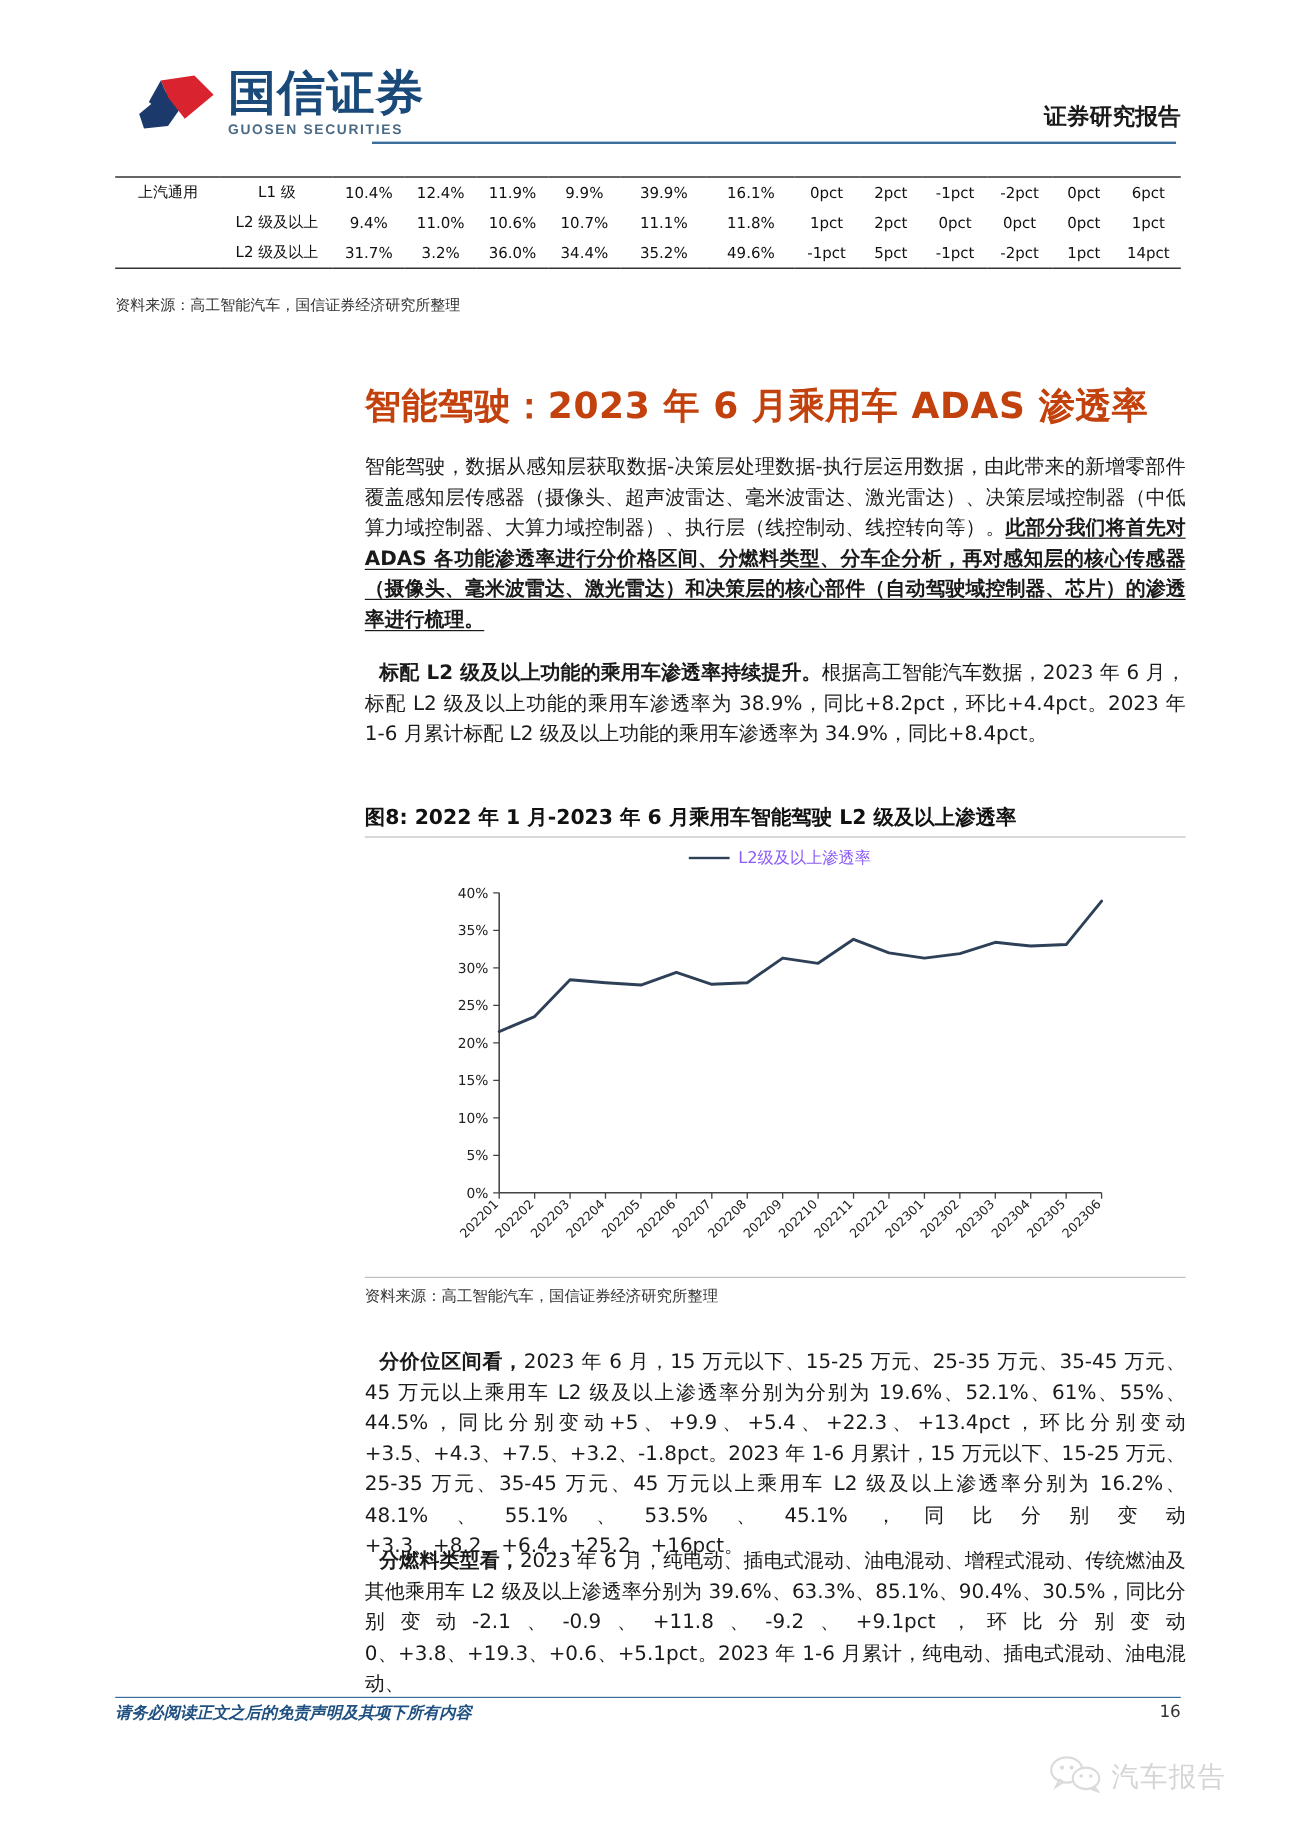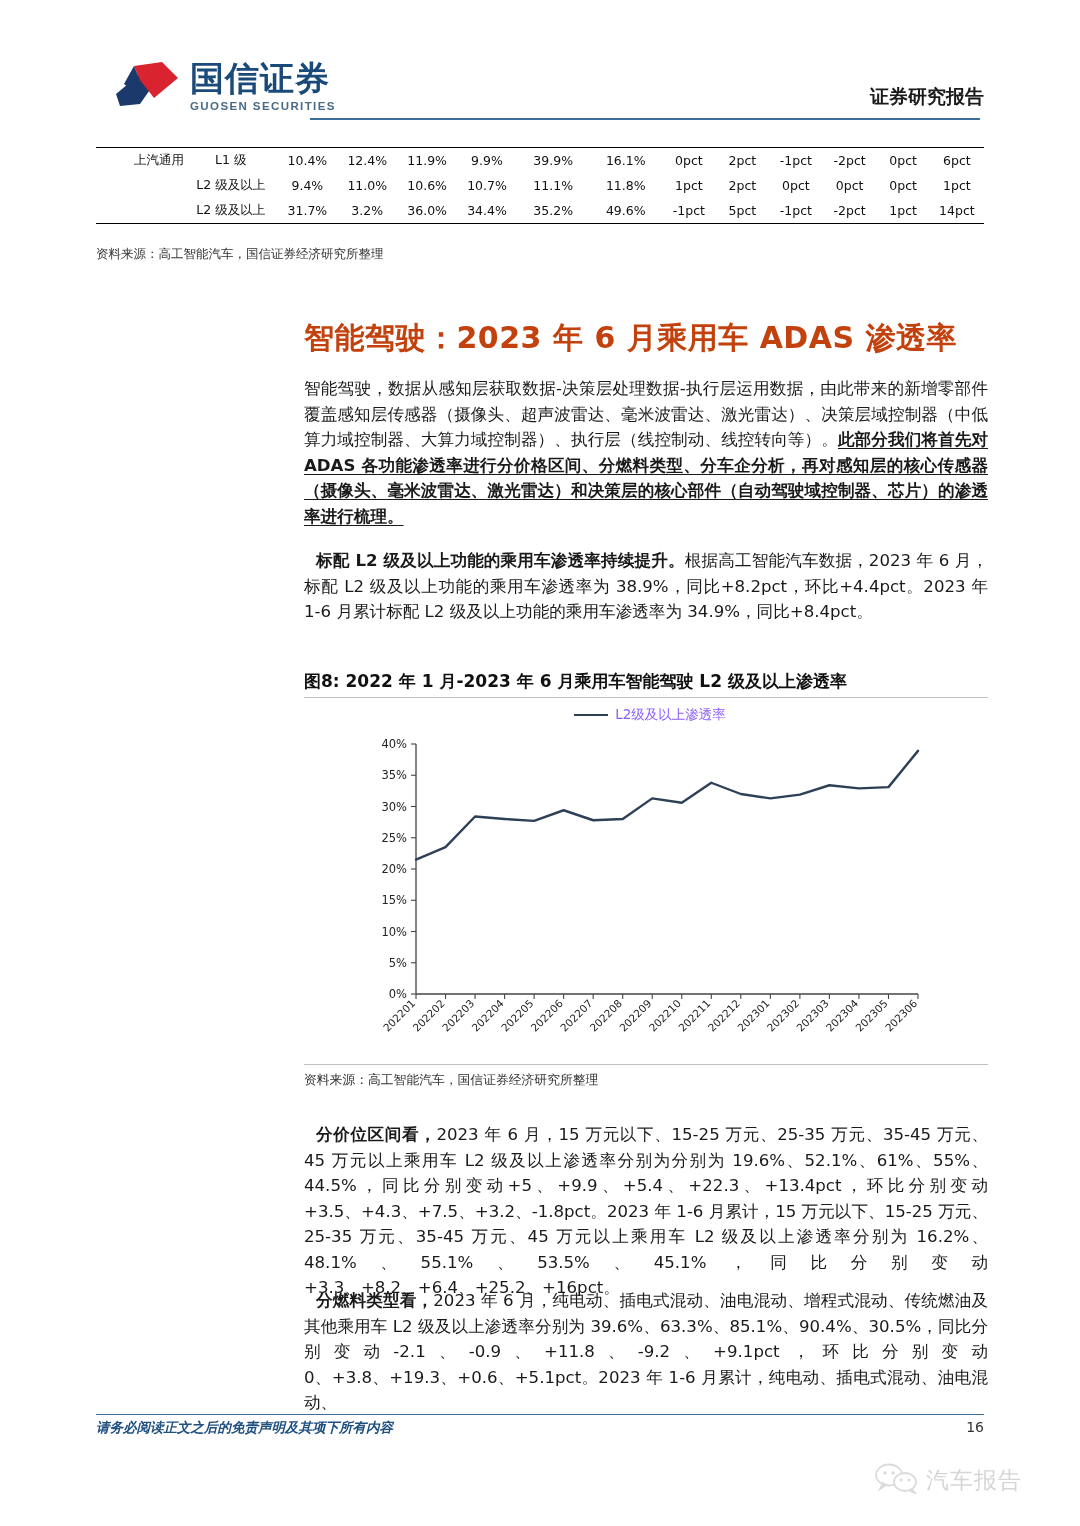--- a/index.html
+++ b/index.html
@@ -11,21 +11,21 @@
     position:relative;
     overflow:hidden;
   }
 
   
   .header { position:absolute; left:0; top:0; width:1080px; height:128px; }
   .logo-wrap { position:absolute; left:110px; top:58px; display:flex; align-items:center; }
   .logo-mark { width:72px; height:56px; position:relative; margin-right:8px; }
   .logo-text-cn {
     font-family:"DejaVu Sans", sans-serif;
-    font-size:34px; font-weight:bold; color:#1a4a7a; letter-spacing:1px;
+    font-size:40px; font-weight:bold; color:#1a4a7a; letter-spacing:1px;
     line-height:1;
   }
   .logo-text-en {
     font-family:"Liberation Sans", sans-serif;
     font-size:11.5px; font-weight:bold; color:#4a6a85; letter-spacing:1.4px;
     margin-top:5px;
   }
   .header-right {
     position:absolute; right:96px; top:84px;
     font-family:"DejaVu Sans", sans-serif;
@@ -36,21 +36,21 @@
     background:#3b6e9c;
   }
 
   
   .tbl-wrap { position:absolute; left:96px; top:147px; width:888px; }
   table.data { border-collapse:collapse; width:888px;
                font-family:"DejaVu Sans", sans-serif; font-size:12.5px; color:#111; }
   table.data td { padding:4px 0 4px 0; white-space:nowrap; }
   table.data tr.first td { border-top:1px solid #000; }
   table.data tr.last td { border-bottom:1.6px solid #000; }
-  td.c-brand { width:92px; text-align:right; }
+  td.c-brand { width:92px; text-align:center; }
   td.c-level { width:96px; text-align:center; }
   td.c-num   { width:62px; text-align:center; }
   td.c-num-w { width:76px; text-align:center; }
   td.c-pct   { width:56px; text-align:center; }
 
   .src-note {
     position:absolute; left:96px; top:246px;
     font-family:"DejaVu Sans", sans-serif;
     font-size:12.5px; color:#333;
   }

